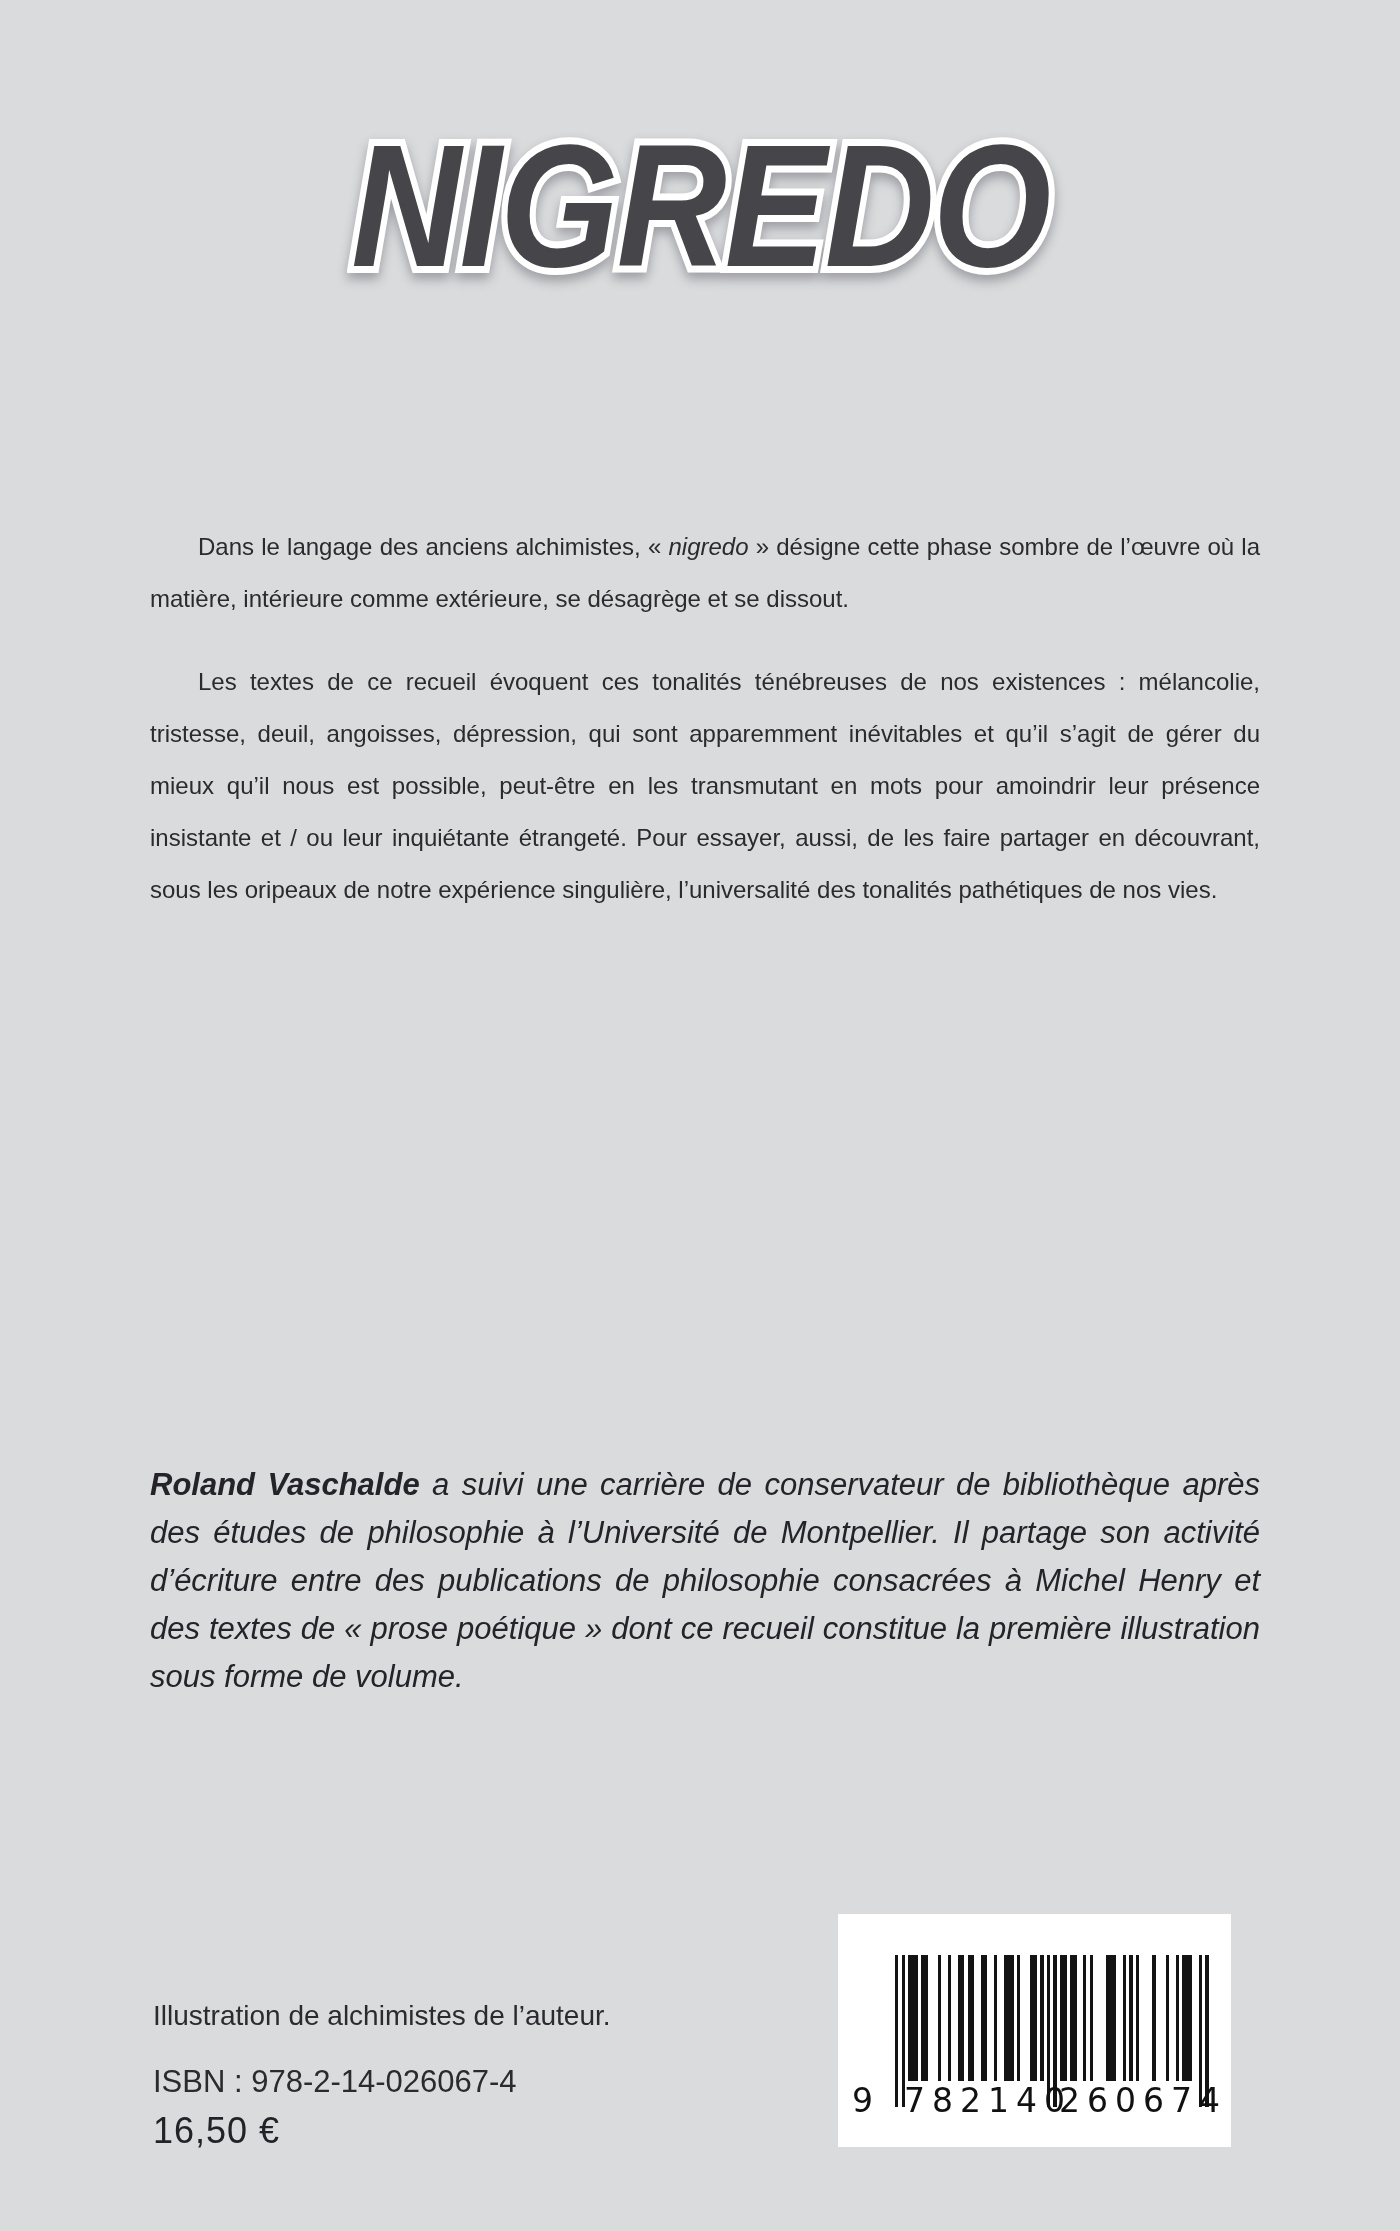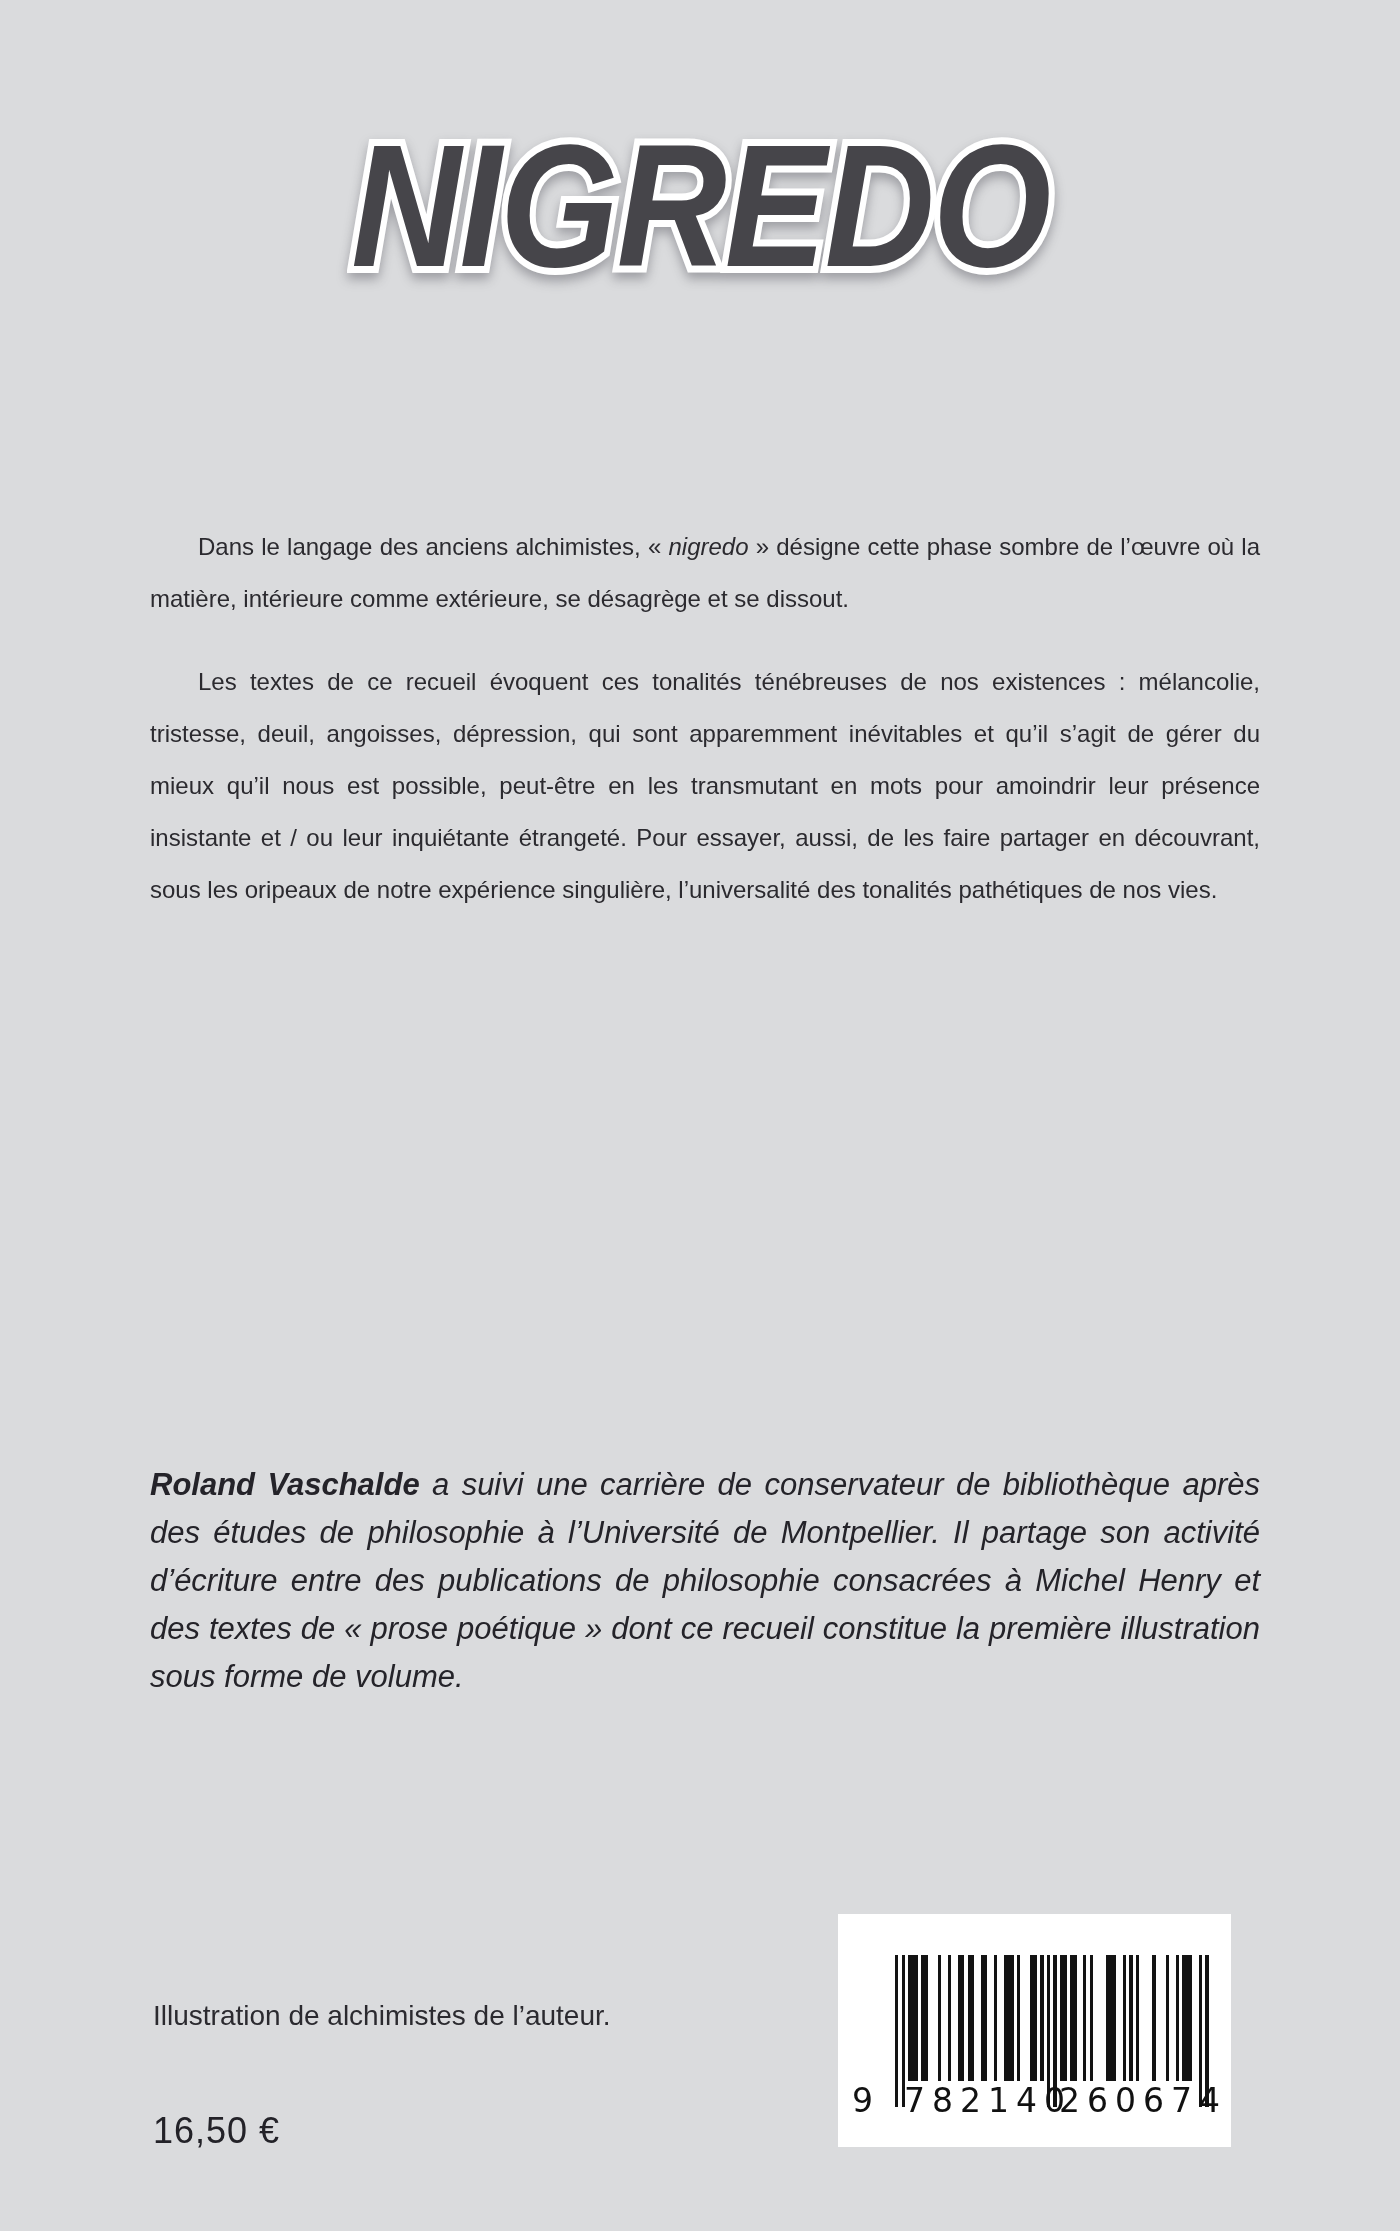--- a/index.html
+++ b/index.html
@@ -125,20 +125,21 @@
   <div class="synopsis">
     <p><span>Dans le langage des anciens alchimistes, «&nbsp;</span><span class="em-italic">nigredo</span><span>&nbsp;» désigne cette phase sombre de l’œuvre où la matière, intérieure comme extérieure, se désagrège et se dissout.</span></p>
     <p>Les textes de ce recueil évoquent ces tonalités ténébreuses de nos existences&nbsp;: mélancolie, tristesse, deuil, angoisses, dépression, qui sont apparemment inévitables et qu’il s’agit de gérer du mieux qu’il nous est possible, peut-être en les transmutant en mots pour amoindrir leur présence insistante et / ou leur inquiétante étrangeté. Pour essayer, aussi, de les faire partager en découvrant, sous les oripeaux de notre expérience singulière, l’universalité des tonalités pathétiques de nos vies.</p>
   </div>
 
   <div class="bio">
     <p style="margin:0"><span class="author-name">Roland Vaschalde</span><span> a suivi une carrière de conservateur de bibliothèque après des études de philosophie à l’Université de Montpellier. Il partage son activité d’écriture entre des publications de philosophie consacrées à Michel Henry et des textes de «&nbsp;prose poétique&nbsp;» dont ce recueil constitue la première illustration sous forme de volume.</span></p>
   </div>
 
   <div class="credit">Illustration de alchimistes de l’auteur.</div>
+  <div class="isbn">ISBN&nbsp;: 978-2-14-026067-4</div>
   <div class="price">16,50 €</div>
 
   <div class="barcode-box">
     <div class="barcode-bars">
         <div class="bar guard" style="left: 0px;"></div>
         <div class="bar guard" style="left: 6.6px;"></div>
         <div class="bar" style="left: 13.2px;"></div>
         <div class="bar" style="left: 16.5px;"></div>
         <div class="bar" style="left: 19.8px;"></div>
         <div class="bar" style="left: 26.4px;"></div>

